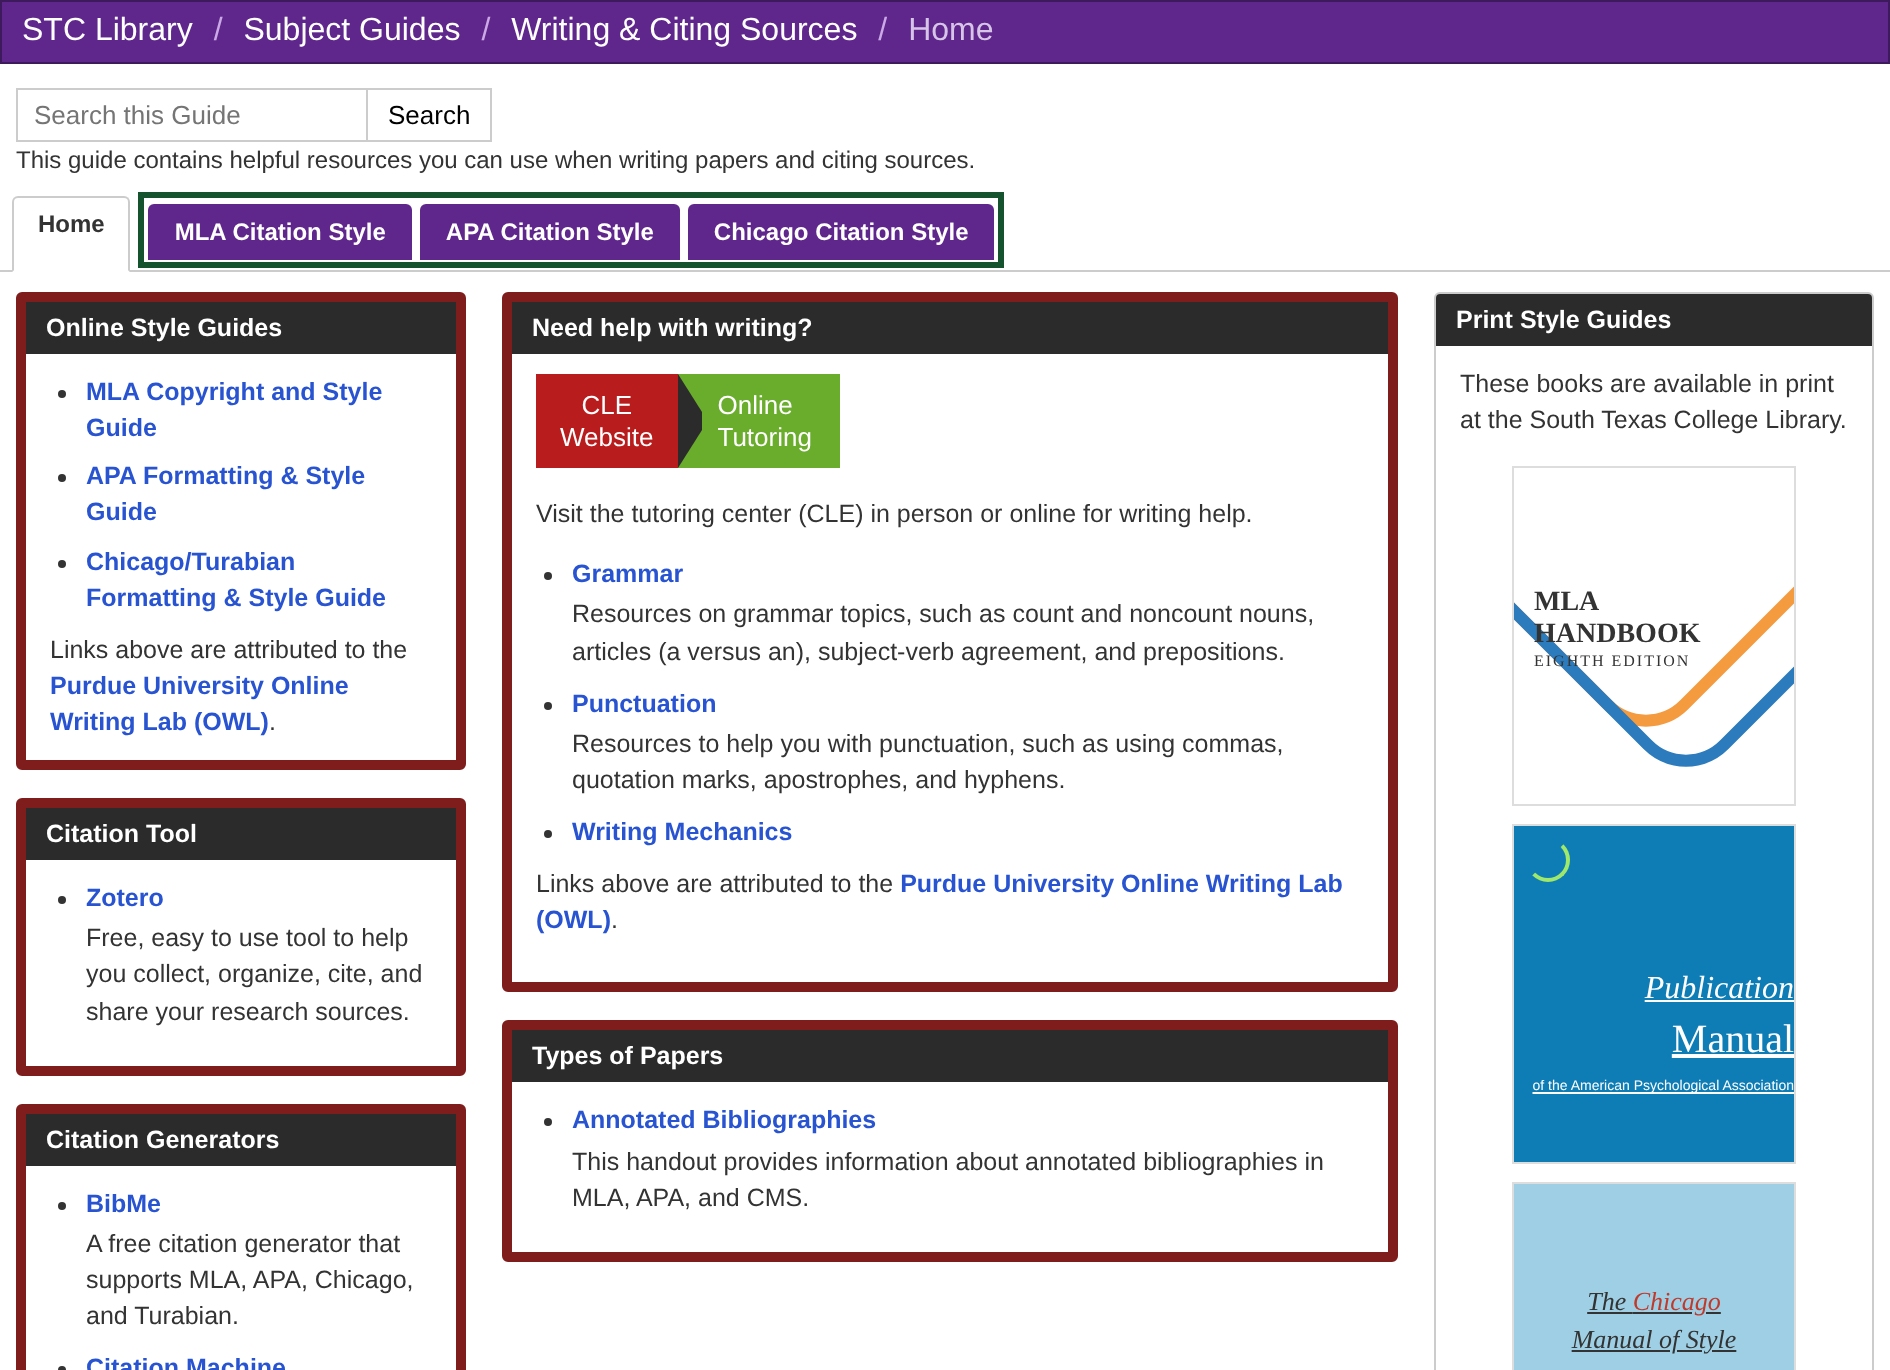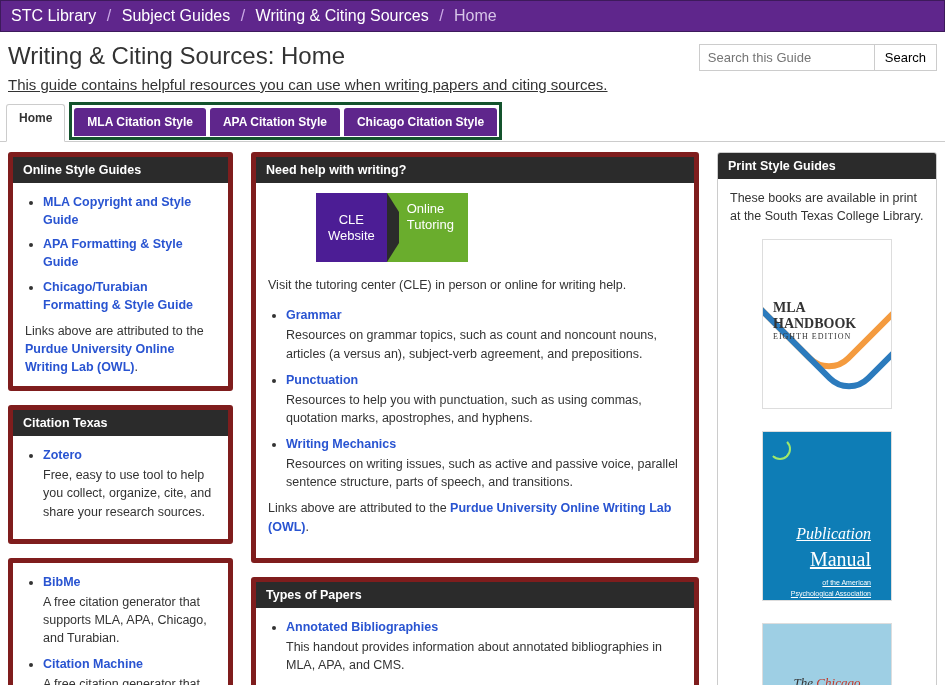--- a/index.html
+++ b/index.html
@@ -20,21 +20,21 @@
   .purple-bar a { color: #fff; text-decoration: none; }
   .purple-bar .sep { margin: 0 6px; color: #cba9e6; }
   .purple-bar .current { color: #d7c5e8; }
   .header-row {
     display: flex;
     justify-content: space-between;
     align-items: flex-start;
     padding: 6px 8px 2px;
   }
   h1 { font-size: 24px; font-weight: normal; margin: 4px 0; color: #333; }
-  .subtitle { font-size: 15px; margin: 0 8px 10px; color: #333; text-decoration: underline; }
+  .subtitle { font-size: 12px; margin: 0 8px 10px; color: #333; }
   .search-wrap { display: flex; margin-top: 6px; }
   .search-wrap input {
     border: 1px solid #ccc;
     padding: 5px 8px;
     font-size: 13px;
     width: 176px;
   }
   .search-wrap button {
     border: 1px solid #ccc;
     border-left: none;
@@ -105,23 +105,23 @@
     font-size: 12.5px;
     line-height: 1.45;
   }
   .box-body ul { margin: 0 0 6px 0; padding-left: 18px; }
   .box-body li { margin-bottom: 6px; }
   a.link { color: #2954d1; text-decoration: none; font-weight: bold; }
   .desc { color: #333; font-weight: normal; margin: 2px 0 8px 0; }
   .attrib { margin-top: 8px; font-size: 12.5px; }
   .no-border .box { border: none; }
   .book-img {
-    width: 130px;
+    width: 142px;
     height: 170px;
-    margin: 0 auto 22px;
+    margin: 0 auto 9px;
     display: block;
     border: 1px solid #ddd;
     position: relative;
     overflow: hidden;
   }
   .mla-cover { background: #fff; }
   .mla-lines::before, .mla-lines::after {
     content: "";
     position: absolute;
     width: 180px; height: 180px;
@@ -130,37 +130,37 @@
     transform: rotate(45deg);
   }
   .mla-lines::before { border-color: #f49b3f; top: -90px; left: -30px; }
   .mla-lines::after { border-color: #2c7bbd; top: -70px; left: -10px; }
   .mla-text {
     position: absolute; top: 60px; left: 10px;
     font-family: Georgia, serif; font-size: 14px; font-weight: bold;
     color: #333; line-height: 1.1;
   }
   .mla-text small { font-size: 8px; font-weight: normal; letter-spacing: 1px; display:block; margin-top:2px;}
-  .apa-cover { background: #0e7db6; color:#fff; text-align:right; padding: 20px; }
+  .apa-cover { background: #0e7db6; color:#fff; text-align:right; padding: 0; }
   .apa-cover .pm { font-family: Georgia, serif; font-style: italic; font-size: 16px; margin-top: 70px; }
   .apa-cover .pm2 { font-family: Georgia, serif; font-size: 20px; }
   .apa-cover .sub { font-size: 7px; margin-top:4px;}
   .apa-swirl {
     position:absolute; top:6px; left:6px;
     width:22px; height:22px; border:2px solid #9fe86b; border-radius:50%;
     border-left-color:transparent; border-top-color:transparent;
   }
   .chicago-cover { background:#9ecfe4; color:#333; text-align:center; padding-top:50px; font-family: Georgia, serif; }
   .chicago-cover .t1 { font-style: italic; font-size:13px; }
   .chicago-cover .t1 .red { color:#c0392b; }
   .chicago-cover .t2 { font-style: italic; font-size:13px; }
   .tutor-badge { display:flex; margin-bottom:14px; }
   .tutor-left {
-    background:#4c1d95; color:#fff; padding:19px 12px; font-size:13px;
-    line-height:1.2; text-align:center;margin-left:48px;
+    background:#b91c1c; color:#fff; padding:8px 12px; font-size:13px;
+    line-height:1.2; text-align:center;
   }
   .tutor-right {
     background:#6aad2d; color:#fff; padding:8px 14px 8px 20px; font-size:13px;
     line-height:1.2; text-align:left; position:relative;
   }
   .tutor-right::before {
     content:""; position:absolute; left:0; top:0; bottom:0;
     border-left: 12px solid #2b2b2b;
     border-top: 19px solid transparent;
     border-bottom: 19px solid transparent;
@@ -173,23 +173,20 @@
   <a href="#">STC Library</a>
   <span class="sep">/</span>
   <a href="#">Subject Guides</a>
   <span class="sep">/</span>
   <a href="#">Writing &amp; Citing Sources</a>
   <span class="sep">/</span>
   <span class="current">Home</span>
 </div>
 
 <div class="header-row">
-  <div>
-    <h1>Writing &amp; Citing Sources: Home</h1>
-  </div>
   <div class="search-wrap">
     <input type="text" placeholder="Search this Guide" style="">
     <button>Search</button>
   </div>
 </div>
 <div class="subtitle">This guide contains helpful resources you can use when writing papers and citing sources.</div>
 
 <div class="tabs">
   <div class="tab active">Home</div>
   <div class="tabs-highlight">
@@ -210,32 +207,33 @@
           <li><a href="#" class="link">APA Formatting &amp; Style Guide</a></li>
           <li><a href="#" class="link">Chicago/Turabian Formatting &amp; Style Guide</a></li>
         </ul>
         <div class="attrib">
           <span>Links above are attributed to the </span><a href="#" class="link">Purdue University Online Writing Lab (OWL)</a><span>.</span>
         </div>
       </div>
     </div>
 
     <div class="box">
-      <div class="box-header">Citation Texas</div>
+      <div class="box-header">Citation Tool</div>
       <div class="box-body">
         <ul>
           <li>
             <a href="#" class="link">Zotero</a>
             <div class="desc">Free, easy to use tool to help you collect, organize, cite, and share your research sources.</div>
           </li>
         </ul>
       </div>
     </div>
 
     <div class="box">
+      <div class="box-header">Citation Generators</div>
       <div class="box-body">
         <ul>
           <li><a href="#" class="link">BibMe</a>
             <div class="desc">A free citation generator that supports MLA, APA, Chicago, and Turabian.</div></li>
           <li><a href="#" class="link">Citation Machine</a>
             <div class="desc">A free citation generator that supports MLA, APA, Chicago, and Turabian.</div></li>
 
         </ul>
       </div>
     </div>
@@ -254,21 +252,21 @@
             <span>Online</span><br><span>Tutoring</span>
           </div>
         </div>
         <div style="margin-bottom:12px;">Visit the tutoring center (CLE) in person or online for writing help.</div>
         <ul>
           <li><a href="#" class="link">Grammar</a>
             <div class="desc">Resources on grammar topics, such as count and noncount nouns, articles (a versus an), subject-verb agreement, and prepositions.</div></li>
           <li><a href="#" class="link">Punctuation</a>
             <div class="desc">Resources to help you with punctuation, such as using commas, quotation marks, apostrophes, and hyphens.</div></li>
           <li><a href="#" class="link">Writing Mechanics</a>
-            <div class="desc">Resources on writing issues, such as active and passive voice, parallel sentence structure, parts of speech, and transitions.</div></li>
+            </li>
         </ul>
         <div class="attrib" style="margin-bottom:12px;">
           <span>Links above are attributed to the </span><a href="#" class="link">Purdue University Online Writing Lab (OWL)</a><span>.</span>
         </div>
       </div>
     </div>
 
     <div class="box">
       <div class="box-header">Types of Papers</div>
       <div class="box-body">

